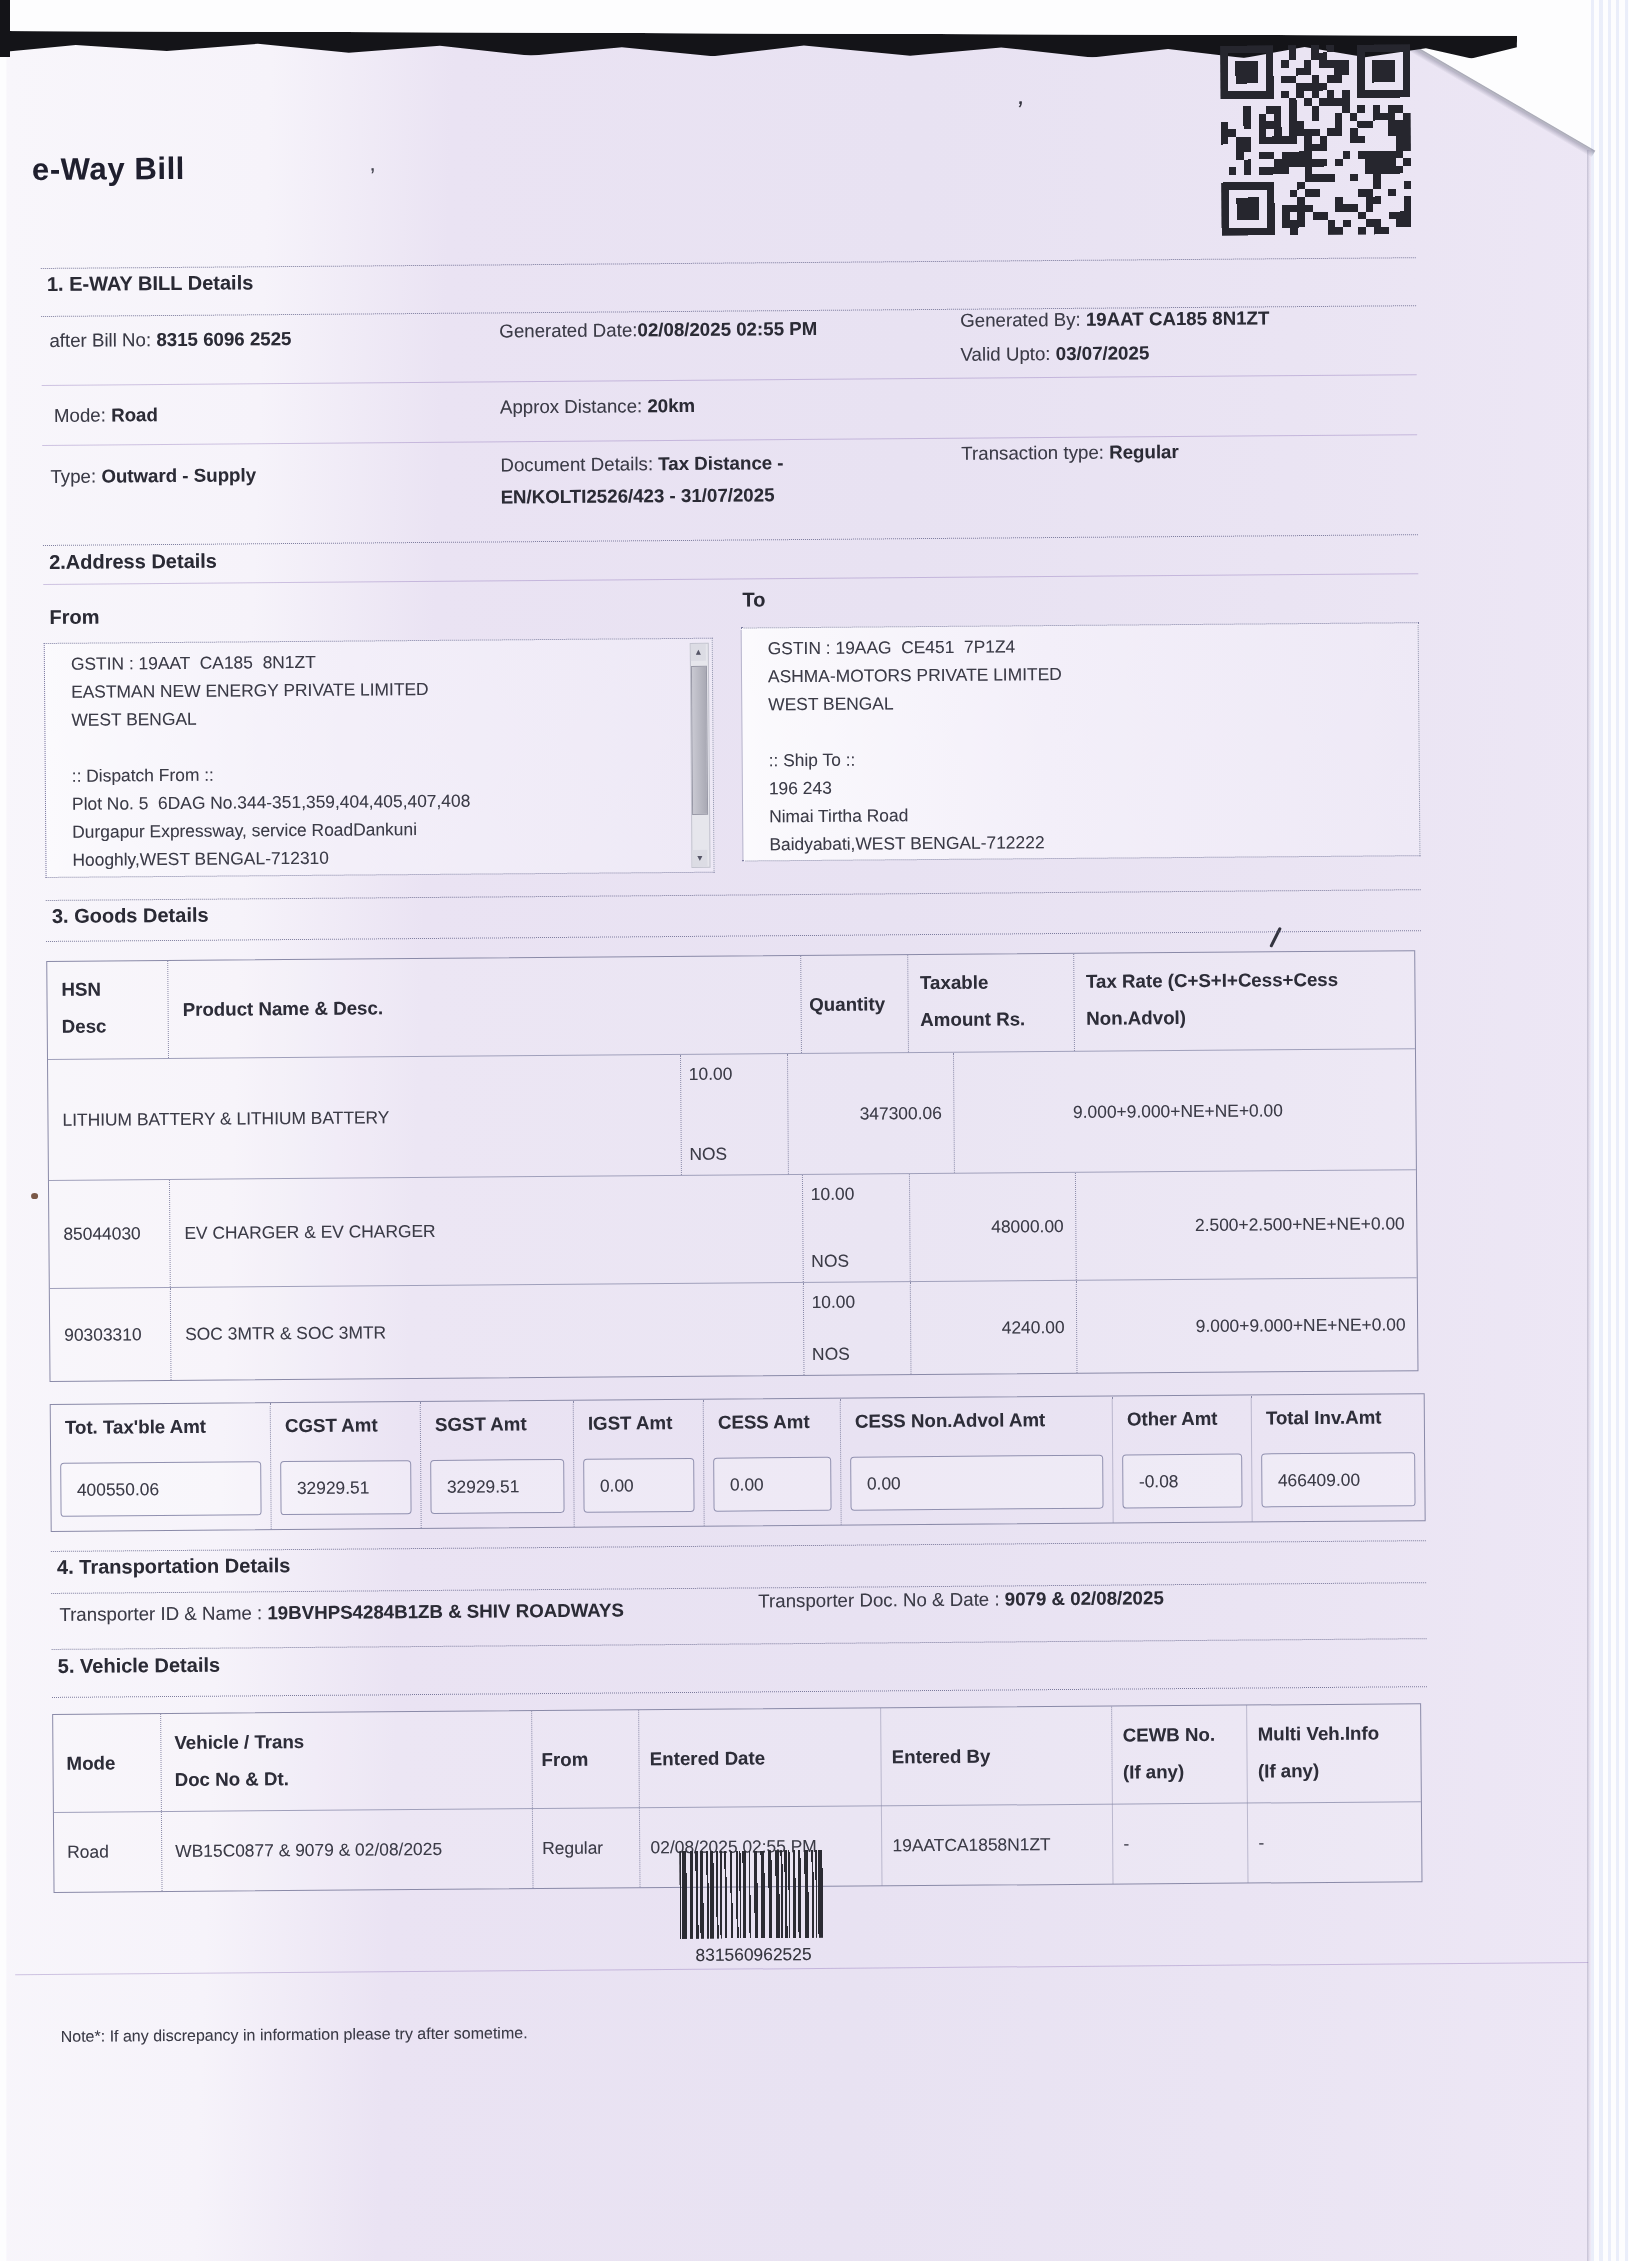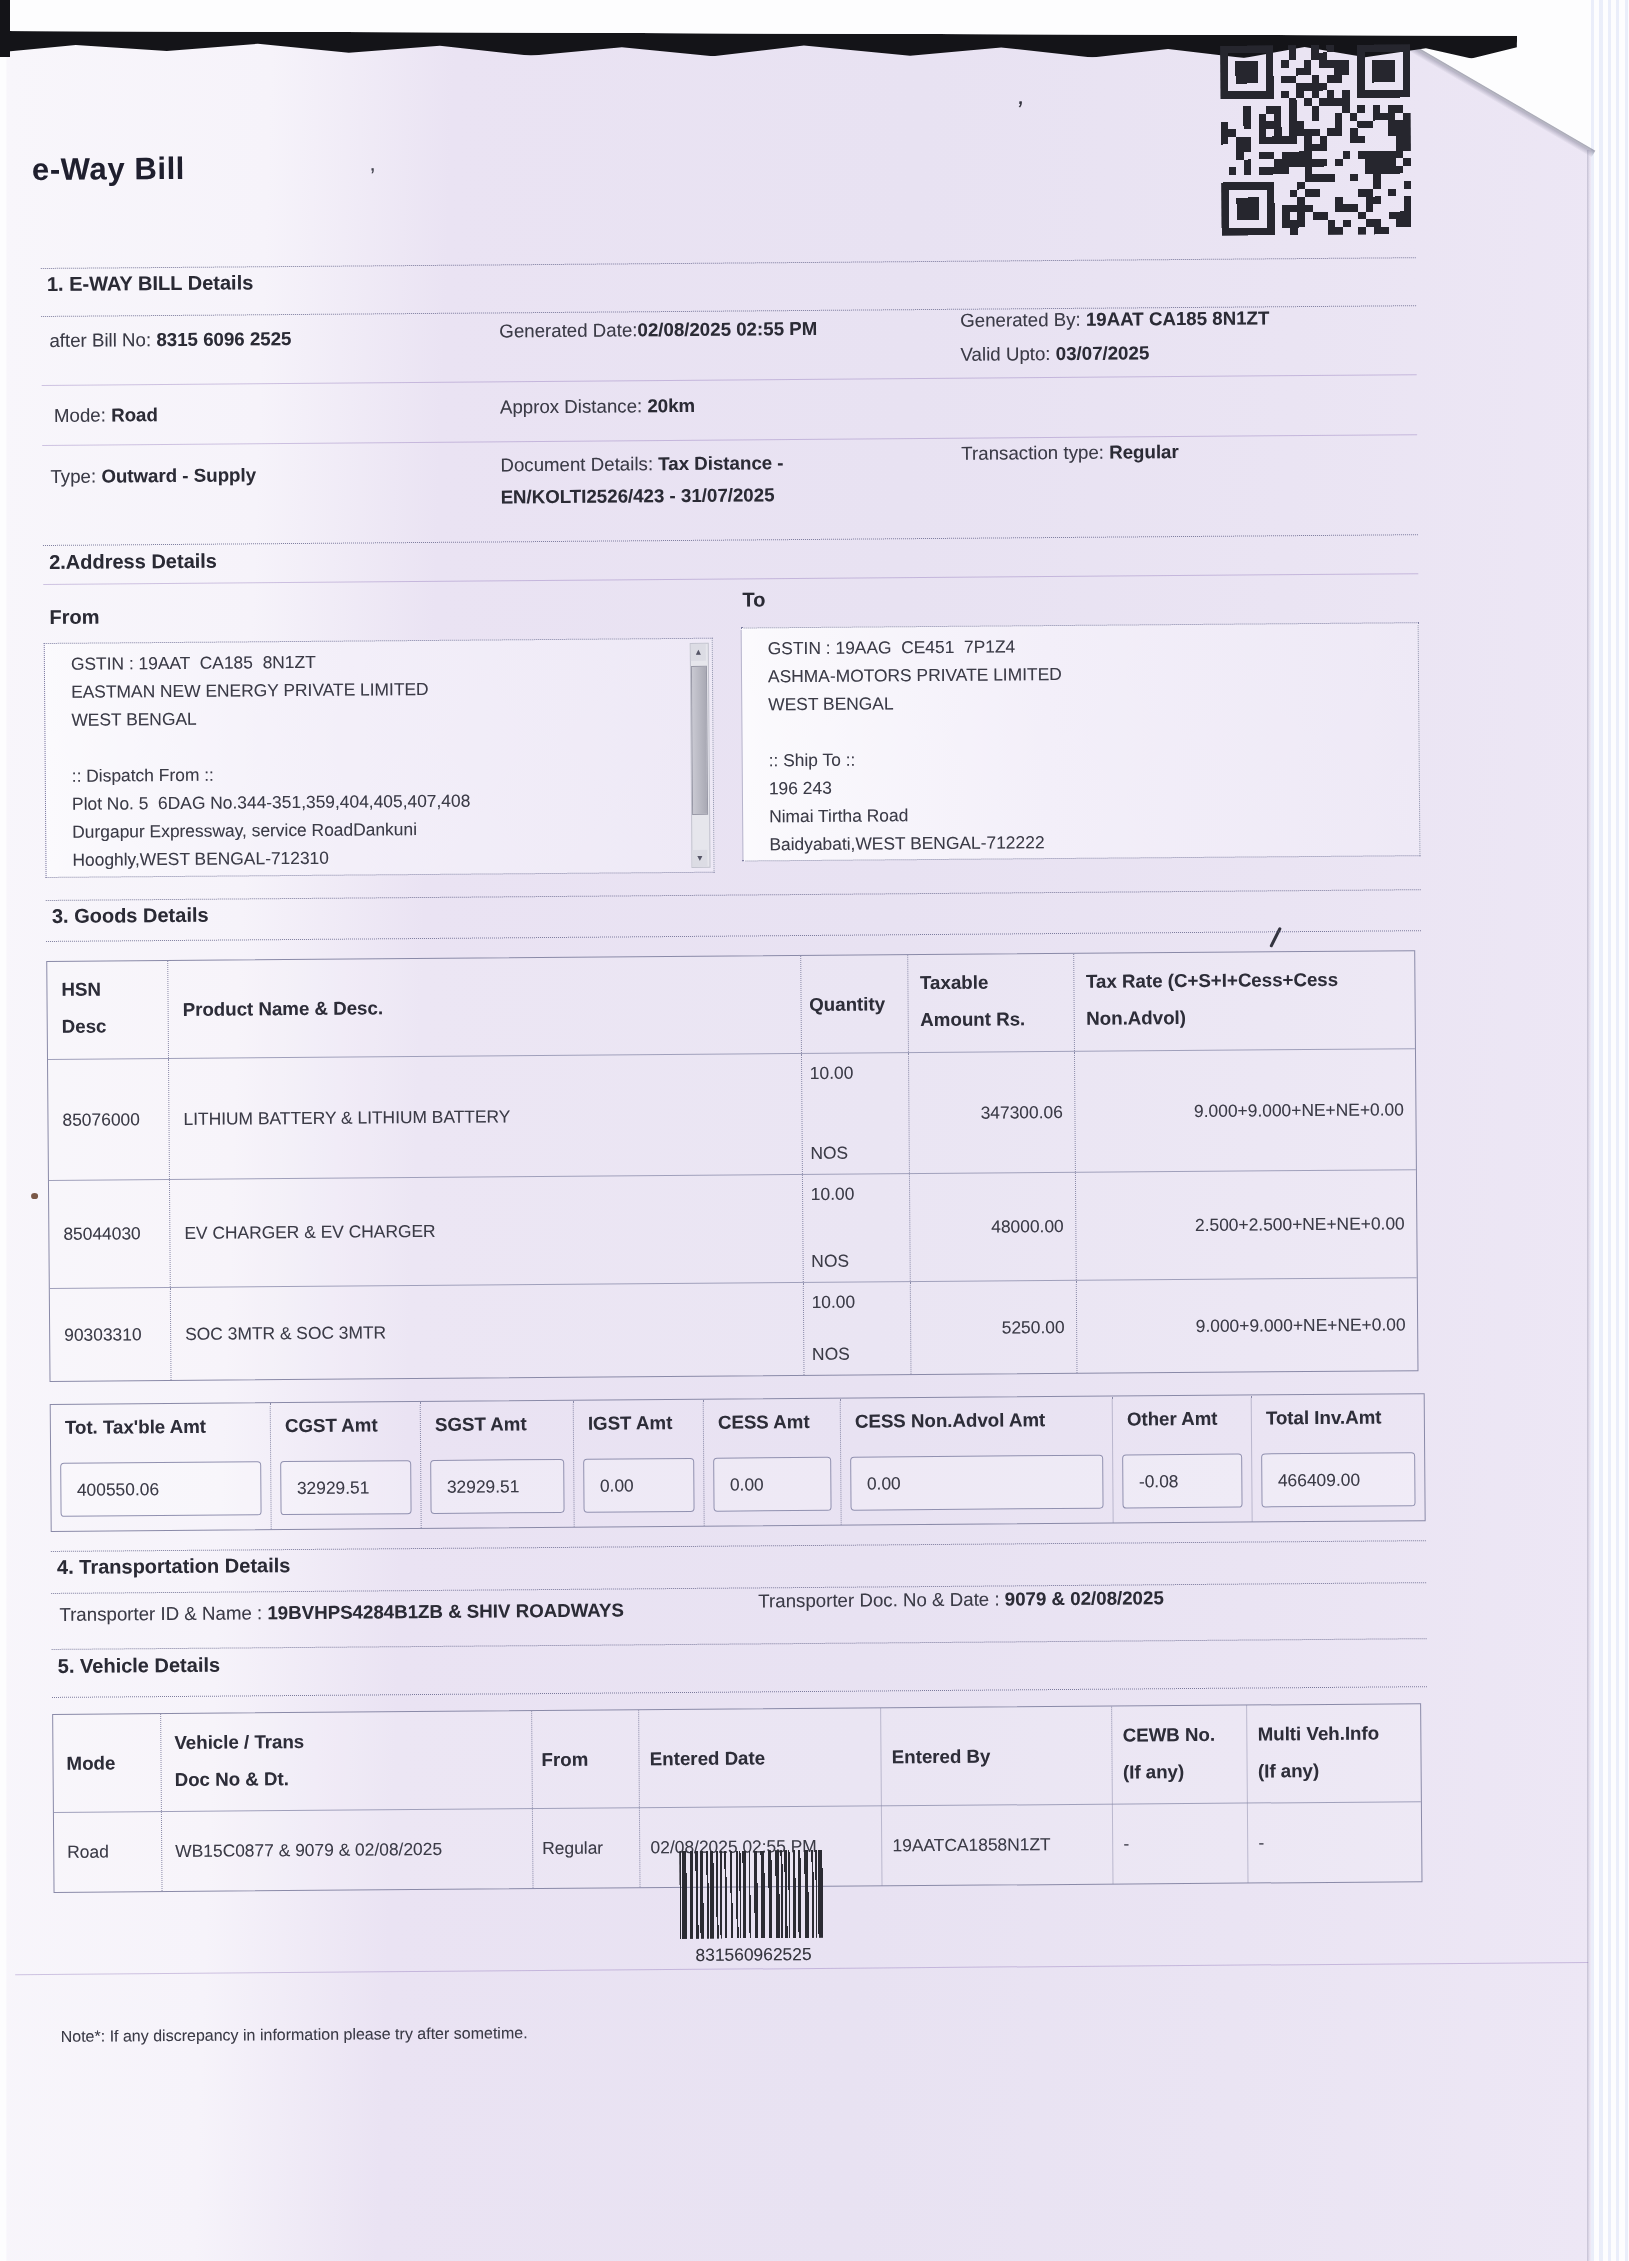--- a/index.html
+++ b/index.html
@@ -473,23 +473,20 @@
         <div class="th" style="width:166px;justify-content:flex-start;padding:9px 0 0 11.6px">
             <span>Taxable</span>
             <span>Amount Rs.</span>
           </div>
         <div class="th" style="width:340px;justify-content:flex-start;padding:9px 0 0 11.6px">
             <span>Tax Rate (C+S+I+Cess+Cess</span>
             <span>Non.Advol)</span>
           </div>
       </div>
       <div class="tr row-sep" style="height:120px">
-        <div class="td" style="width:121px;padding-left:14px">
-            <span>85076000</span>
-          </div>
         <div class="td" style="width:633px;padding-left:14px">
             <span>LITHIUM BATTERY &amp; LITHIUM BATTERY</span>
           </div>
         <div class="td qty-cell" style="width:107px">
             <span>10.00</span>
             <span>NOS</span>
           </div>
         <div class="td num-cell" style="width:166px">
             <span>347300.06</span>
           </div>
@@ -520,21 +517,21 @@
             <span>90303310</span>
           </div>
         <div class="td" style="width:633px;padding-left:14px">
             <span>SOC 3MTR &amp; SOC 3MTR</span>
           </div>
         <div class="td qty-cell" style="width:107px">
             <span>10.00</span>
             <span>NOS</span>
           </div>
         <div class="td num-cell" style="width:166px">
-            <span>5250.00</span>
+            <span>4240.00</span>
           </div>
         <div class="td num-cell" style="width:340px">
             <span>9.000+9.000+NE+NE+0.00</span>
           </div>
       </div>
     </div>
 
     <div class="tbl-outer tot-tbl" style="position:absolute">
       <div class="tot-cell" style="width:220px">
           <div class="tot-h">Tot. Tax'ble Amt</div>

